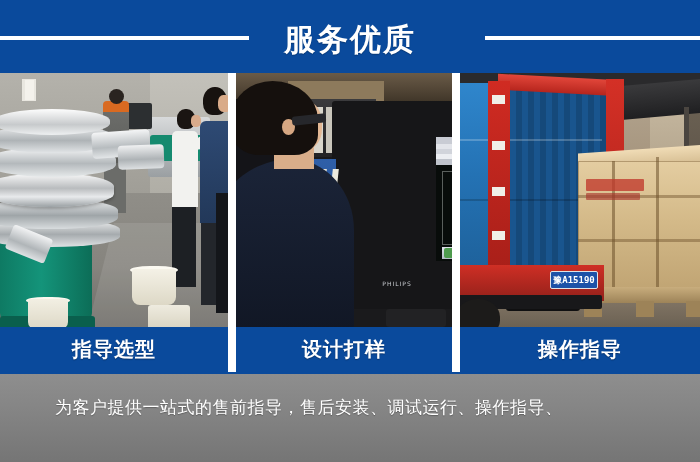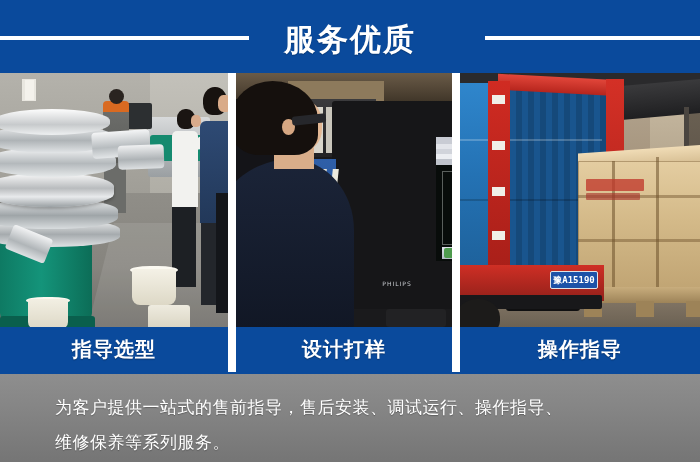--- a/index.html
+++ b/index.html
@@ -484,17 +484,16 @@
     </div>
 
   </div>
 
   <div class="wm">
   </div>
 
   <div class="footer">
     <div class="footer-text">
       <div>为客户提供一站式的售前指导，售后安装、调试运行、操作指导、</div>
-      <div>维修保养等系列服务。</div>
     </div>
   </div>
 
 </div>
 
 </body></html>

